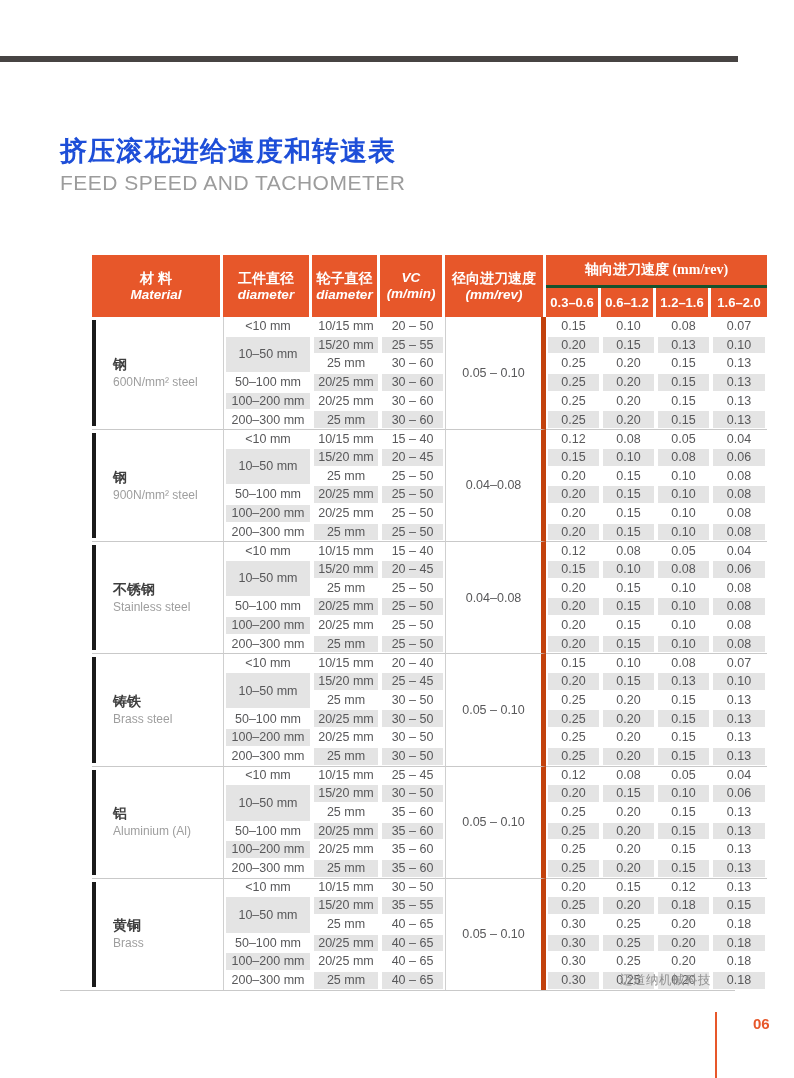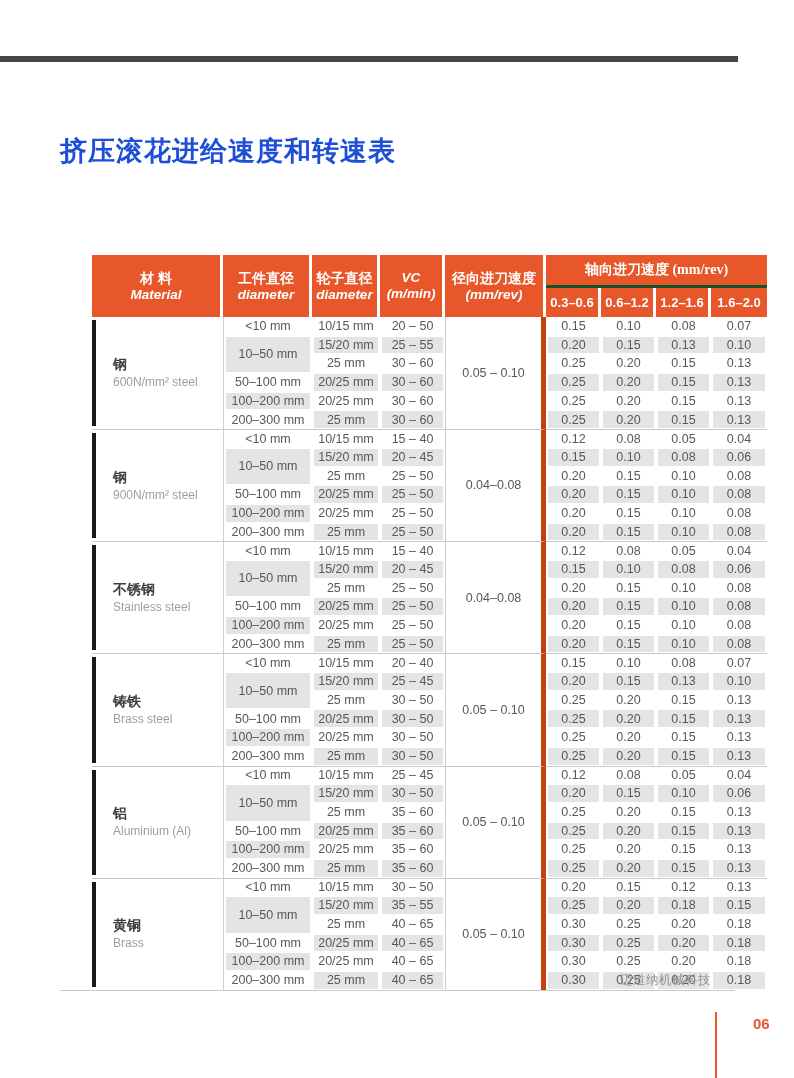--- a/index.html
+++ b/index.html
@@ -38,20 +38,21 @@
   .footer-divider { position: absolute; left: 715px; top: 1012px; width: 2px; height: 66px; background: var(--accent, #e7572a); }
   .footer-page    { position: absolute; left: 753px; top: 1015px; font-size: 15px; font-weight: 700; color: var(--accent, #e7572a); }
 </style>
 </head>
 <body>
 
 <div class="page">
   <div class="topbar"></div>
 
   <h1 class="title">挤压滚花进给速度和转速表</h1>
+  <h2 class="subtitle">FEED SPEED AND TACHOMETER</h2>
 
   <div class="tablewrap">
     <table>
       <colgroup>
         <col style="width:131px">
           <col style="width:89px">
           <col style="width:68px">
         <col style="width:65px">
           <col style="width:101px">
         <col style="width:55px">

